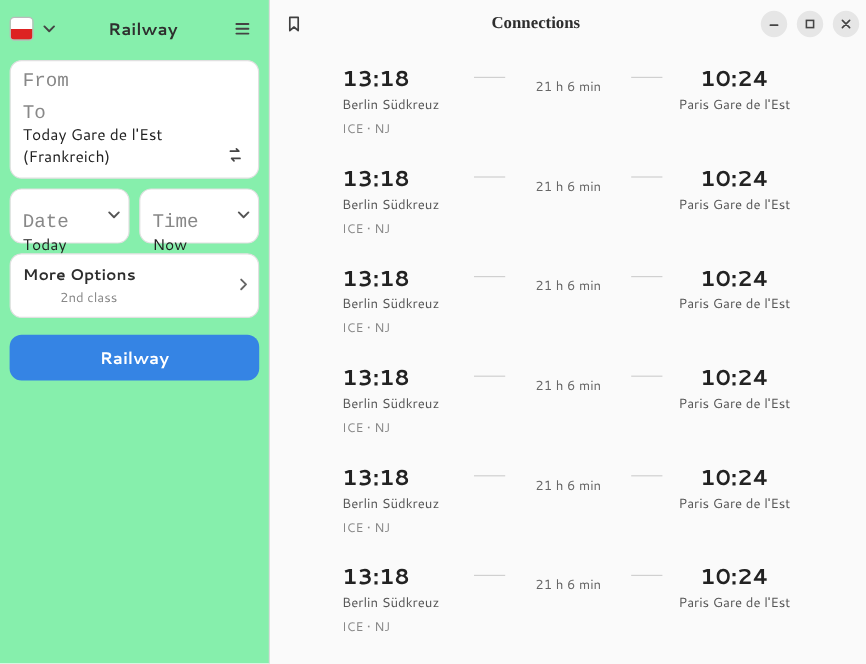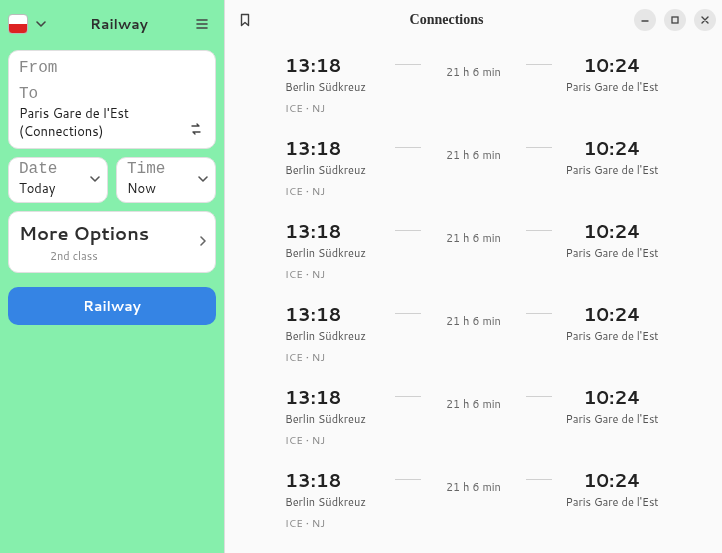--- a/index.html
+++ b/index.html
@@ -79,36 +79,36 @@
     display: flex; align-items: center; justify-content: center;
     color: #444;
   }
 
   .dt-row { display: flex; gap: 8px; margin-top: 8px; }
   .dt-card {
     flex: 1;
     background: #fff;
     border: 1px solid #e0e0e0;
     border-radius: 10px;
-    padding: 2px 10px;
+    padding: 18px 10px;
     position: relative;
     height: 46px;
   }
   .dt-chev {
     position: absolute;
     right: 6px; top: 50%;
     transform: translateY(-50%);
     color: #555;
   }
 
   .more-card {
     padding: 8px 10px;
     position: relative;
   }
-  .more-label { font-size: 18px; font-weight: 600; color: #2e2e2e; }
+  .more-label { font-size: 13px; font-weight: 600; color: #2e2e2e; }
   .more-sub { font-size: 11px; color: #888; margin-top: 2px; margin-left: 31px; }
   .more-chev {
     position: absolute; right: 6px; top: 50%;
     transform: translateY(-50%);
     color: #666;
   }
 
   .search-btn {
     margin-top: 14px;
     height: 38px;
@@ -221,21 +221,21 @@
         </svg>
     </div>
   </div>
 
   <div class="card stations-card">
     <div>
       <div class="field-label">From</div>
     </div>
     <div class="to-block">
       <div class="field-label">To</div>
-      <div class="field-value">Paris Gare de l'Est (Connections)</div>
+      <div class="field-value">Today Gare de l'Est (Frankreich)</div>
     </div>
     <div class="swap-btn">
       <svg width="14" height="14" viewBox="0 0 14 14">
         <path d="M3 4h7l-2-2M11 10H4l2 2" fill="none" stroke="#444" stroke-width="1.4" stroke-linecap="round" stroke-linejoin="round"></path>
       </svg>
     </div>
   </div>
 
   <div class="dt-row">
     <div class="dt-card">

